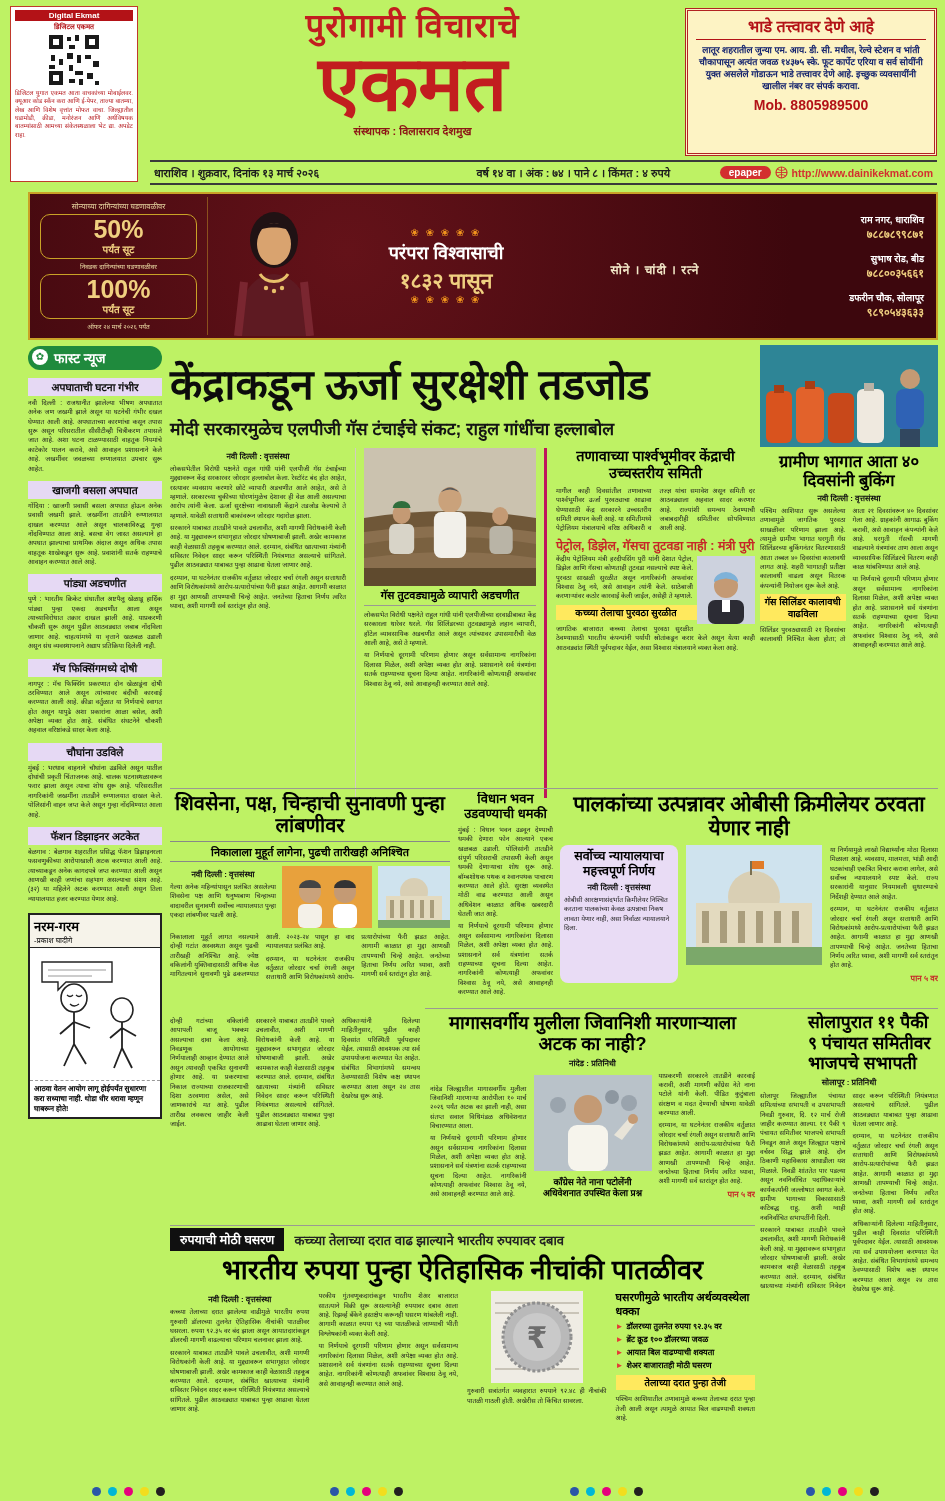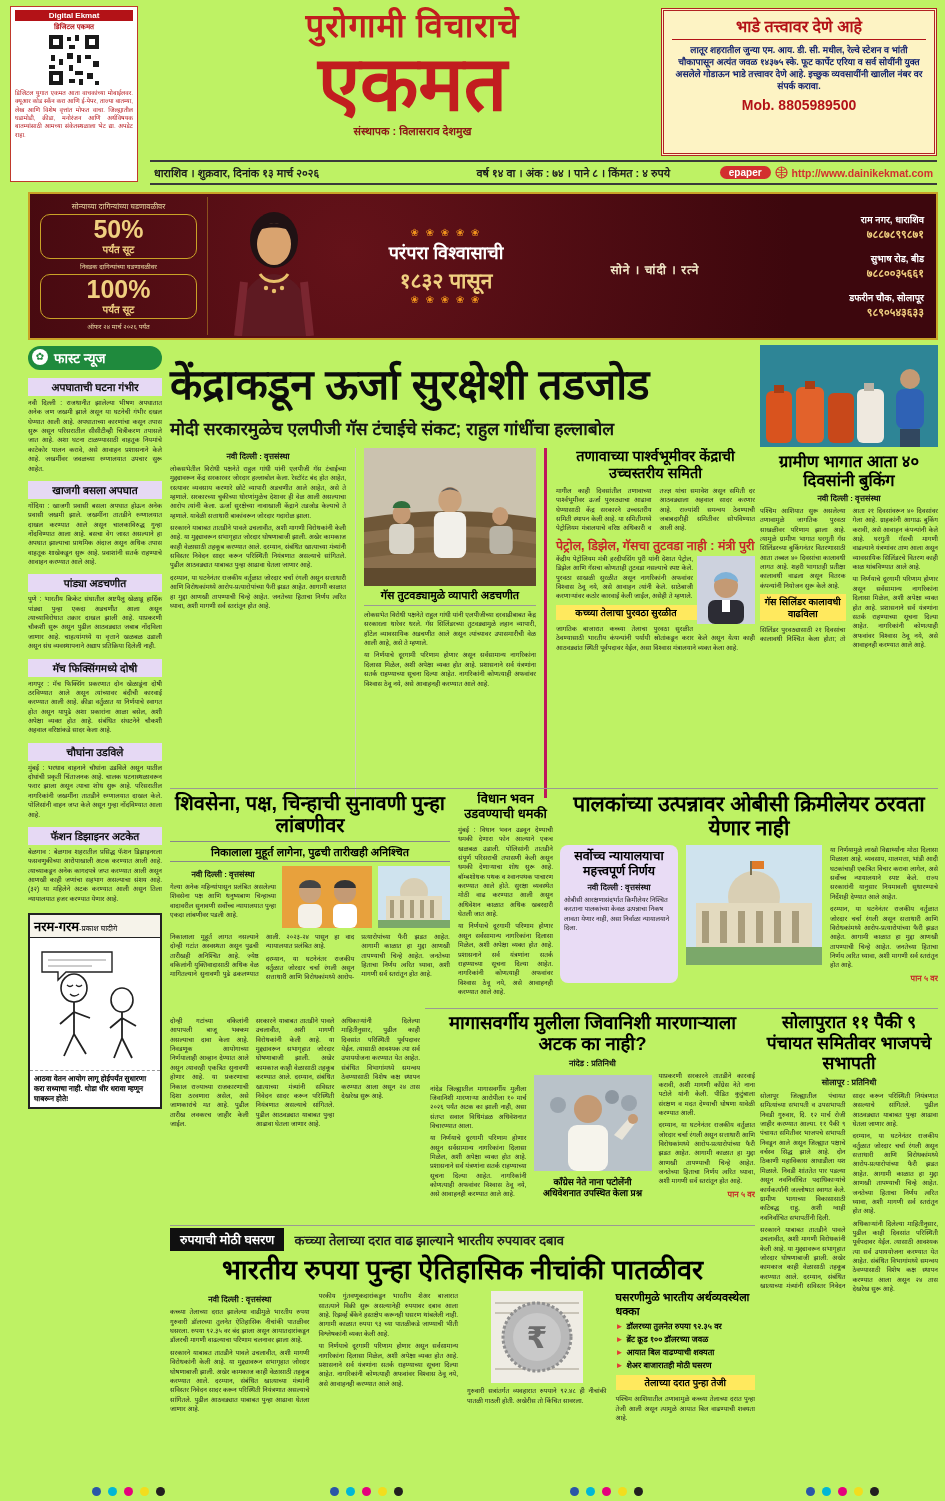--- a/index.html
+++ b/index.html
@@ -9,21 +9,21 @@
   
   .qr-box { position:absolute; left:10px; top:6px; width:128px; height:176px; border:1px solid #c0392b; padding:3px 4px; background:#fff; text-align:center; }
   .qr-band { background:#b31217; color:#fff; font-size:8px; font-weight:bold; padding:1px 0; }
   .qr-sub { color:#b31217; font-size:7px; font-weight:bold; margin-top:1px; }
   .qr-svg { margin:2px auto; display:block; }
   .qr-note { color:#b31217; font-size:6.2px; line-height:1.35; text-align:justify; }
   .masthead { position:absolute; left:145px; top:2px; width:535px; text-align:center; color:#c21d1f; }
   .mh-tagline { font-size:33px; font-weight:bold; letter-spacing:1px; }
   .mh-title { font-size:76px; font-weight:bold; line-height:0.98; }
   .mh-founder { font-size:11px; color:#8c1616; font-weight:bold; margin-top:2px; }
-  .rental-ad { position:absolute; right:8px; top:8px; width:276px; height:148px; background:#fdf3c4; border:3px double #b22222; padding:4px 8px; text-align:center; }
+  .rental-ad { position:absolute; right:8px; top:8px; width:252px; height:148px; background:#fdf3c4; border:3px double #b22222; padding:4px 8px; text-align:center; }
   .rental-title { color:#b31217; font-weight:bold; font-size:16px; border-bottom:1px solid #b31217; padding-bottom:2px; }
   .rental-body { color:#15246e; font-size:9px; font-weight:bold; line-height:1.35; margin-top:4px; }
   .rental-mobile { color:#b31217; font-weight:bold; font-size:14px; margin-top:4px; }
   .date-bar { position:absolute; left:150px; right:8px; top:160px; height:25px; border-top:2px solid #3a3a3a; border-bottom:2px solid #3a3a3a; display:flex; align-items:center; gap:10px; font-size:11px; font-weight:bold; color:#1d1d1d; padding:0 4px; }
   .dateline { flex:1; }
   .edition { flex:1; text-align:center; }
   .epaper-wrap { display:flex; align-items:center; gap:4px; }
   .epaper-pill { background:#d32f2f; color:#fff; border-radius:10px; padding:1px 9px; font-size:10px; font-weight:bold; }
   .epaper-url { color:#d32f2f; font-size:10.5px; }
 
@@ -58,21 +58,21 @@
   .hr-line { position:absolute; height:1px; background:#9a9a92; }
 
   
   .sidebar { position:absolute; left:28px; top:346px; width:134px; }
   .fast-header { background:#1f8a3d; color:#fff; font-weight:bold; font-size:13.5px; border-radius:13px; padding:3px 10px 3px 26px; position:relative; }
   .leaf-icon { position:absolute; left:4px; top:3px; width:16px; height:16px; background:#fff; color:#1f8a3d; border-radius:50%; font-size:10px; text-align:center; line-height:16px; }
   .sb-item { margin-top:8px; }
   .sb-title { background:#e6d9f4; font-weight:bold; font-size:10.5px; text-align:center; padding:2px; color:#101010; }
   .sb-body { margin-top:2px; }
   .cartoon-box { margin-top:10px; border:2px solid #222; background:#fff; }
-  .cartoon-head { border-bottom:1.5px solid #222; display:flex; align-items:baseline; padding:2px 4px; background:#f6f3ea; }
+  .cartoon-head { border-bottom:1.5px solid #222; display:flex; justify-content:space-between; align-items:baseline; padding:2px 4px; background:#f6f3ea;flex-direction:column; }
   .cartoon-title { font-weight:bold; font-size:13px; }
   .cartoon-author { font-size:7.5px; }
   .cartoon-caption { font-size:7.3px; font-weight:bold; padding:3px 4px; border-top:1px dashed #999; line-height:1.35; }
 
   
   .main { position:absolute; left:170px; top:364px; width:585px; }
   .lead-h1 { font-size:42px; font-weight:bold; color:#0c0c0c; line-height:1.02; white-space:nowrap; }
   .lead-h2 { font-size:17.5px; font-weight:bold; color:#141414; margin-top:9px; }
   .lead-cols { display:flex; gap:9px; margin-top:8px; height:350px; overflow:hidden; }
   .lead-c1 { width:176px; flex:none; }
@@ -109,21 +109,21 @@
   .o-col { flex:1; }
   .shivsena-cont { position:absolute; left:170px; top:1016px; width:250px; height:205px; overflow:hidden; }
   .sc-cols { column-count:3; column-gap:7px; }
   .story-nanded { position:absolute; left:430px; top:1012px; width:325px; height:210px; overflow:hidden; }
   .n-h { font-size:18.5px; font-weight:bold; text-align:center; line-height:1.15; }
   .n-row { display:flex; gap:7px; margin-top:3px;align-items:flex-end; }
   .n-row .txt { flex:1; }
   .n-photo-col { width:118px; flex:none; }
   .n-caption { font-size:9px; font-weight:bold; text-align:center; line-height:1.2; margin-top:2px; }
   .story-solapur { position:absolute; left:760px; top:1012px; width:178px; height:462px; overflow:hidden; }
-  .s-h { font-size:17.5px; font-weight:bold; text-align:center; line-height:1.18; }
+  .s-h { font-size:17.5px; font-weight:bold; line-height:1.18;margin-left:48px; }
   .s-body { column-count:2; column-gap:7px; margin-top:4px; height:385px; overflow:hidden; }
 
   
   .story-rupee { position:absolute; left:170px; top:1228px; width:585px; height:248px; overflow:hidden; }
   .r-strip { display:flex; align-items:center; gap:10px; }
   .r-black { background:#101010; color:#fff; font-weight:bold; font-size:12.5px; padding:3px 10px; flex:none; }
   .r-strip-text { font-size:13px; font-weight:bold; color:#222; }
   .r-h1 { font-size:27px; font-weight:bold; text-align:center; margin-top:5px; line-height:1.05; }
   .r-cols { display:flex; gap:9px; margin-top:7px; }
   .r-col { flex:1; }

